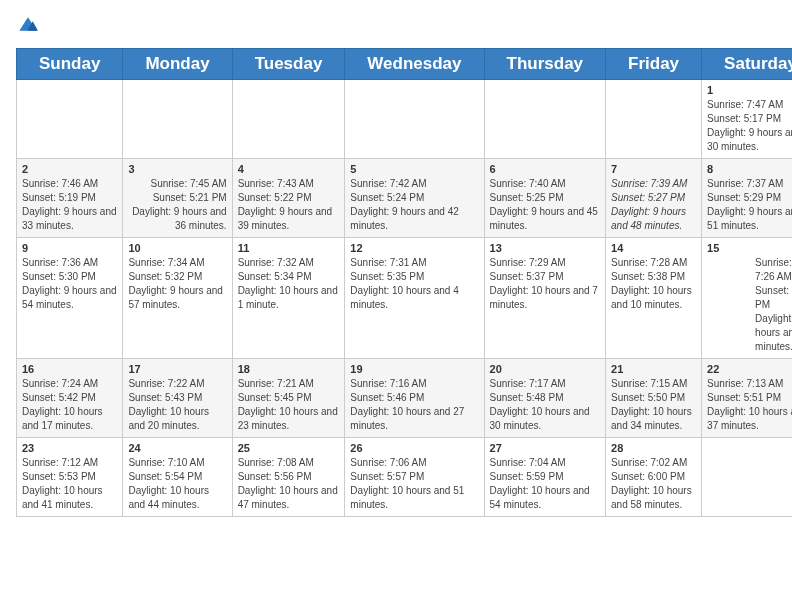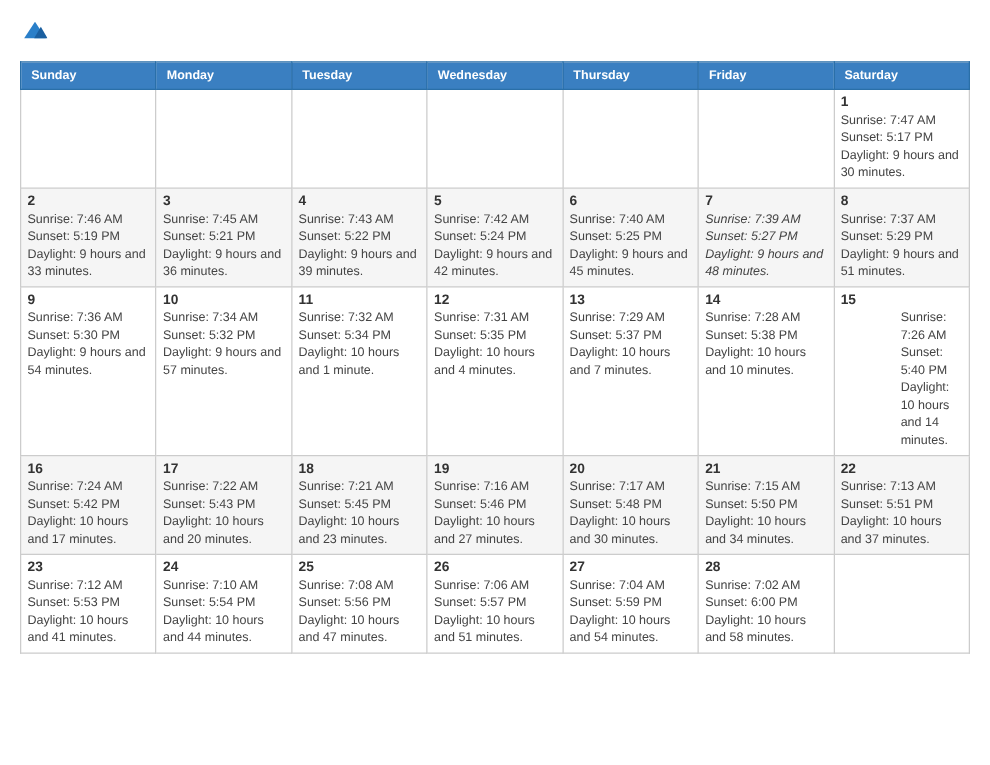--- a/index.html
+++ b/index.html
@@ -45,23 +45,23 @@
       color: #555;
     }
     .calendar {
       width: 100%;
       border-collapse: collapse;
       border: 1px solid #ccc;
     }
     .calendar th {
       background: #3a7fc1;
       color: #fff;
-      font-size: 10px;
+      font-size: 17px;
       font-weight: bold;
-      padding: 5px 8px;
+      padding: 5px 22px;
       text-align: left;
       border: 1px solid #2a6fa8;
     }
     .calendar td {
       vertical-align: top;
       width: 108px;
       min-height: 80px;
       border: 1px solid #ccc;
       padding: 4px 5px;
       font-size: 10px;
@@ -139,21 +139,21 @@
       </tr>
       <tr>
         <td>
           <span class="day-num">2</span>
           <div class="day-info" style="white-space: pre-line;">Sunrise: 7:46 AM
 Sunset: 5:19 PM
 Daylight: 9 hours and 33 minutes.</div>
         </td>
         <td>
           <span class="day-num">3</span>
-          <div class="day-info" style="white-space: pre-line;">Sunrise: 7:45 AM
+          <div class="day-info" style="white-space: pre-line; text-align: right;">Sunrise: 7:45 AM
 Sunset: 5:21 PM
 Daylight: 9 hours and 36 minutes.</div>
         </td>
         <td>
           <span class="day-num">4</span>
           <div class="day-info" style="white-space: pre-line;">Sunrise: 7:43 AM
 Sunset: 5:22 PM
 Daylight: 9 hours and 39 minutes.</div>
         </td>
         <td>

